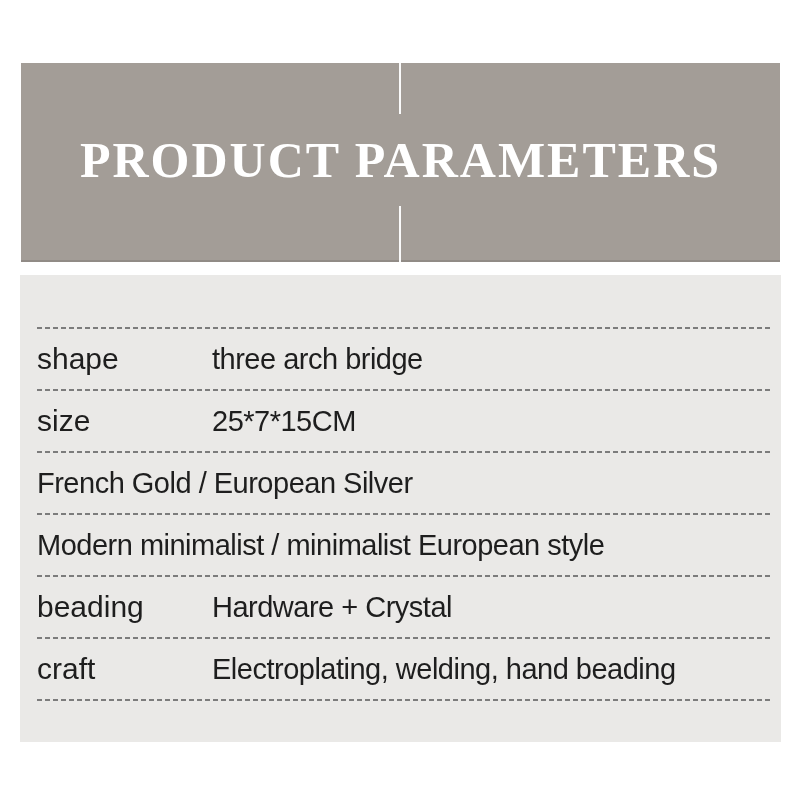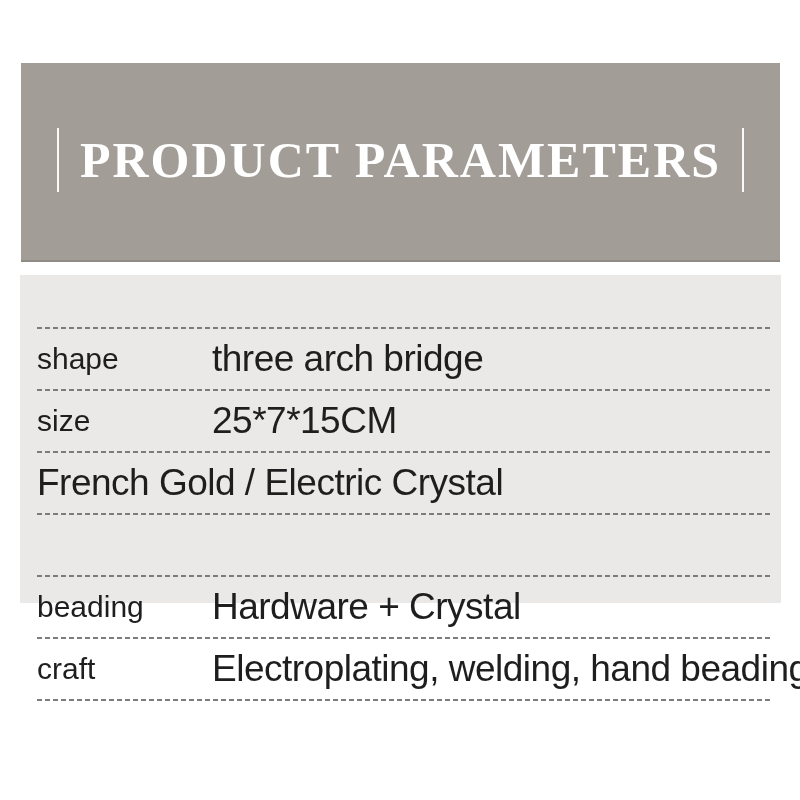--- a/index.html
+++ b/index.html
@@ -27,20 +27,21 @@
     box-sizing: border-box;
     display: flex;
     align-items: center;
     justify-content: center;
   }
   .banner-inner {
     display: flex;
     align-items: center;
     gap: 21px;
     margin-top: -4px;
+    flex-direction: column;
   }
   .v-bar {
     width: 2px;
     height: 64px;
     background: var(--title_text, #ffffff);
     opacity: 0.95;
   }
   .banner-title {
     color: var(--title_text, #ffffff);
     font-family: "Liberation Serif", "DejaVu Serif", serif;
@@ -50,21 +51,21 @@
     white-space: nowrap;
     line-height: 1;
   }
 
   
   .panel {
     position: absolute;
     left: 20px;
     top: 275px;
     width: 761px;
-    height: 328px;
+    height: 467px;
     background: var(--panel_bg, #eae9e7);
     box-sizing: border-box;
     padding-top: 52px;
   }
   .divider {
     height: 2px;
     margin-left: 17px;
     margin-right: 10px;
     background-image: repeating-linear-gradient(
       90deg,
@@ -82,21 +83,21 @@
     box-sizing: border-box;
   }
   .row-label {
     width: 175px;
     flex: 0 0 175px;
     font-size: 30px;
     color: var(--body_text, #1e1e1e);
     white-space: nowrap;
   }
   .row-value {
-    font-size: 37px;
+    font-size: 29px;
     letter-spacing: -0.5px;
     color: var(--body_text, #1e1e1e);
     white-space: nowrap;
   }
 </style>
 </head>
 <body>
 
 <div class="banner">
   <div class="banner-inner">
@@ -115,25 +116,26 @@
   </div>
   <div class="divider"></div>
 
   <div class="row">
     <span class="row-label">size</span>
     <span class="row-value">25*7*15CM</span>
   </div>
   <div class="divider"></div>
 
   <div class="row">
-    <span class="row-value">French Gold / Electric Crystal</span>
+    <span class="row-value">French Gold / European Silver</span>
   </div>
   <div class="divider"></div>
 
   <div class="row">
+    <span class="row-value">Modern minimalist / minimalist European style</span>
   </div>
   <div class="divider"></div>
 
   <div class="row">
     <span class="row-label">beading</span>
     <span class="row-value">Hardware + Crystal</span>
   </div>
   <div class="divider"></div>
 
   <div class="row">

